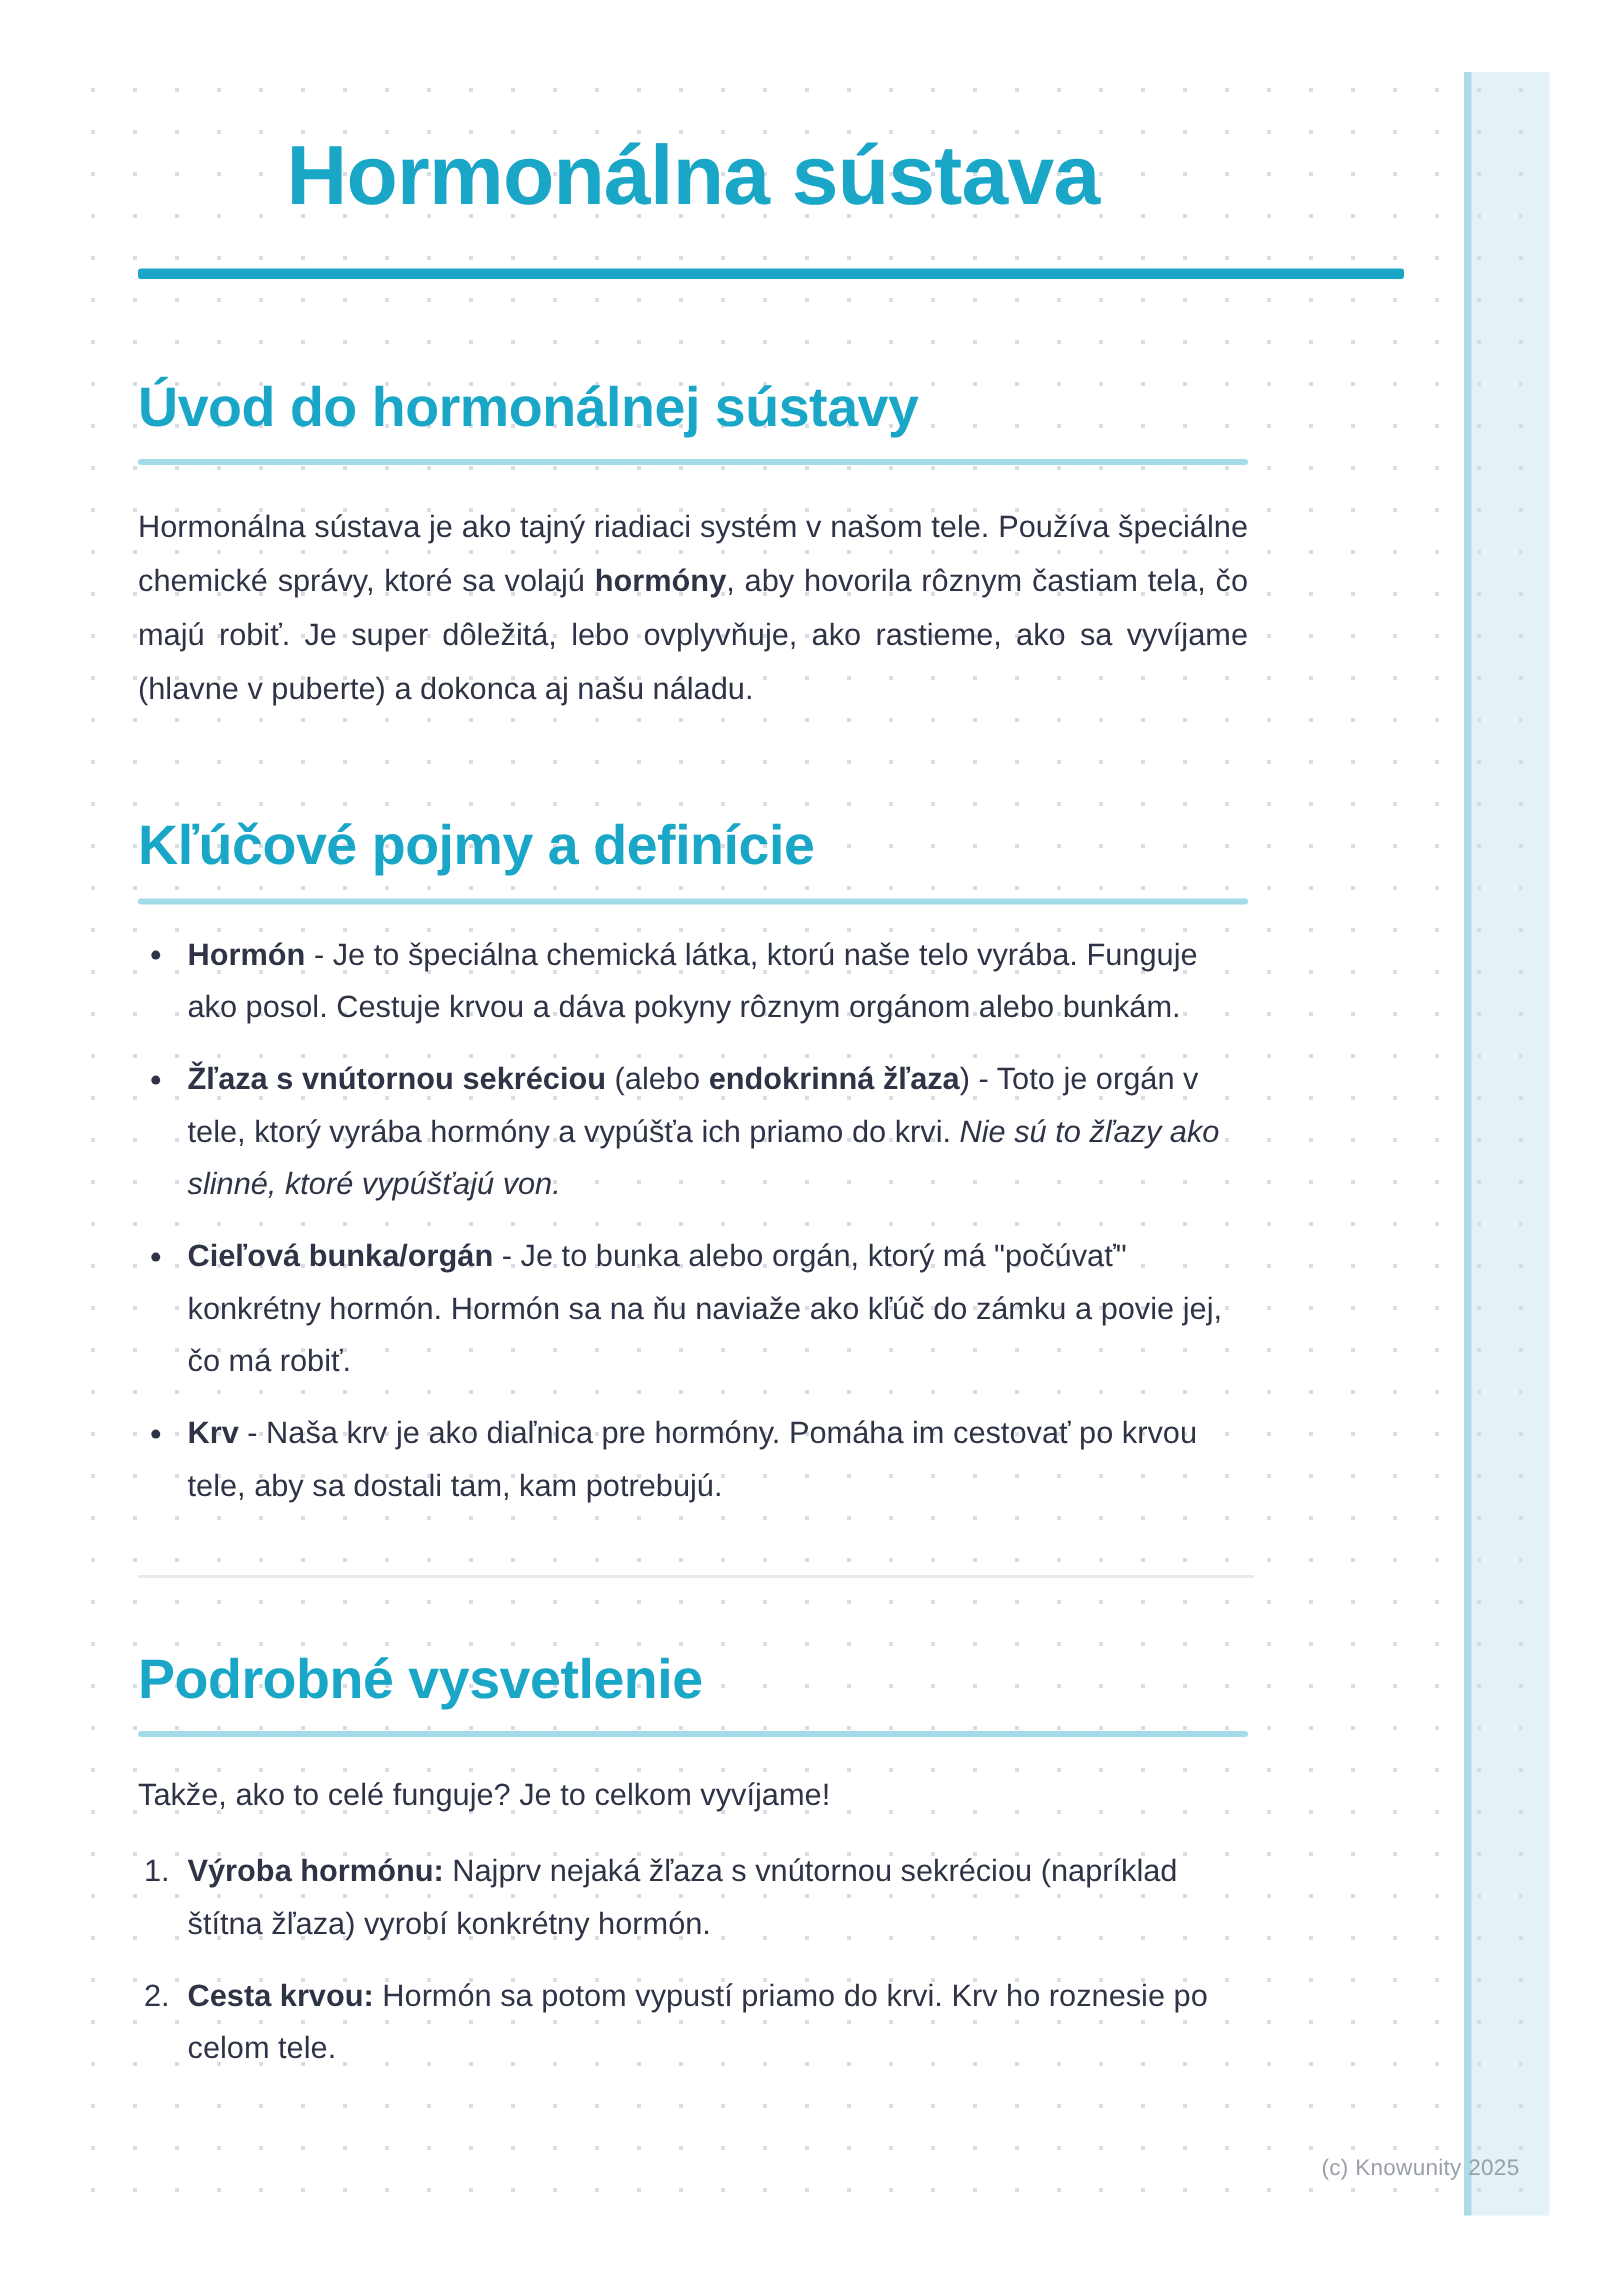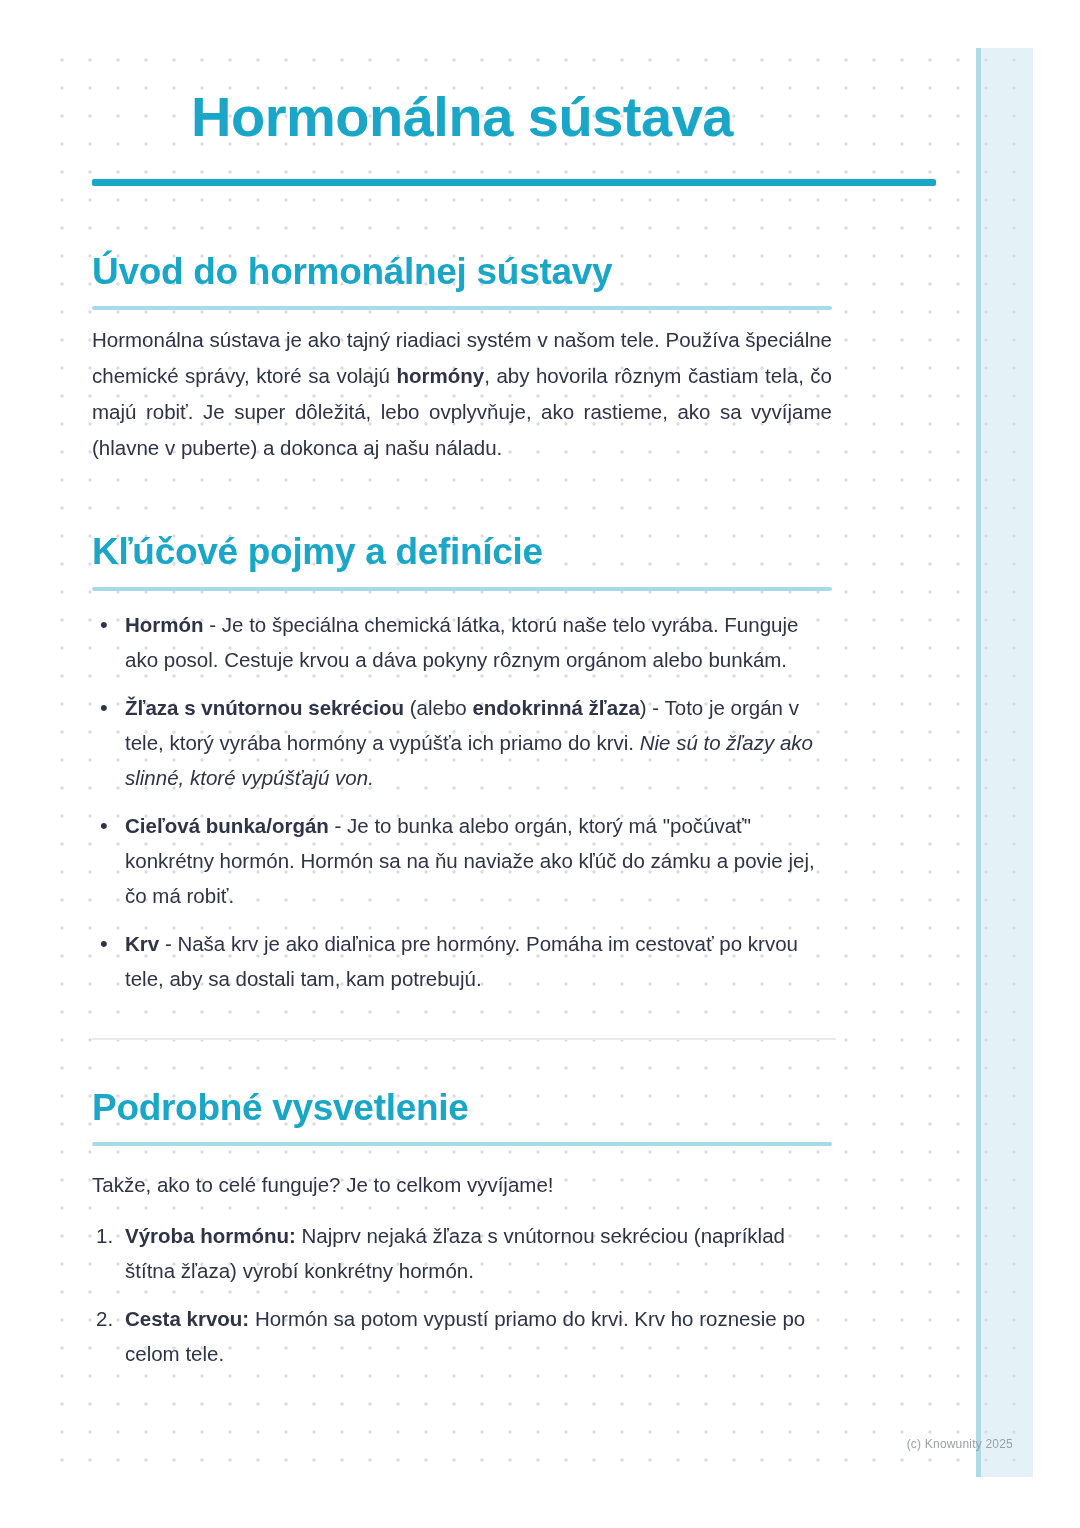--- a/index.html
+++ b/index.html
@@ -75,21 +75,21 @@
 
   .h-underline {
     margin-top: 12px;
     width: 740px;
     height: 4px;
     background: #a4dbe9;
     border-radius: 2px;
   }
 
   p.body-par {
-    margin-top: 12px;
+    margin-top: 24px;
     width: 740px;
     font-size: 20.5px;
     line-height: 36px;
     color: #2e3346;
     text-align: justify;
   }
 
   p.lead {
     margin-top: 22px;
     width: 740px;
@@ -131,21 +131,21 @@
     height: 2px;
     background: #e7e9ea;
   }
 
   .sec-detail h2 { margin-top: 46px; }
 
   .copyright {
     position: absolute;
     top: 1437px;
     right: 67px;
-    font-size: 12px;
+    font-size: 15px;
     color: #9aa0a9;
     z-index: 3;
     letter-spacing: 0.2px;
   }
 </style>
 </head>
 <body>
 
 <div class="page">
 

